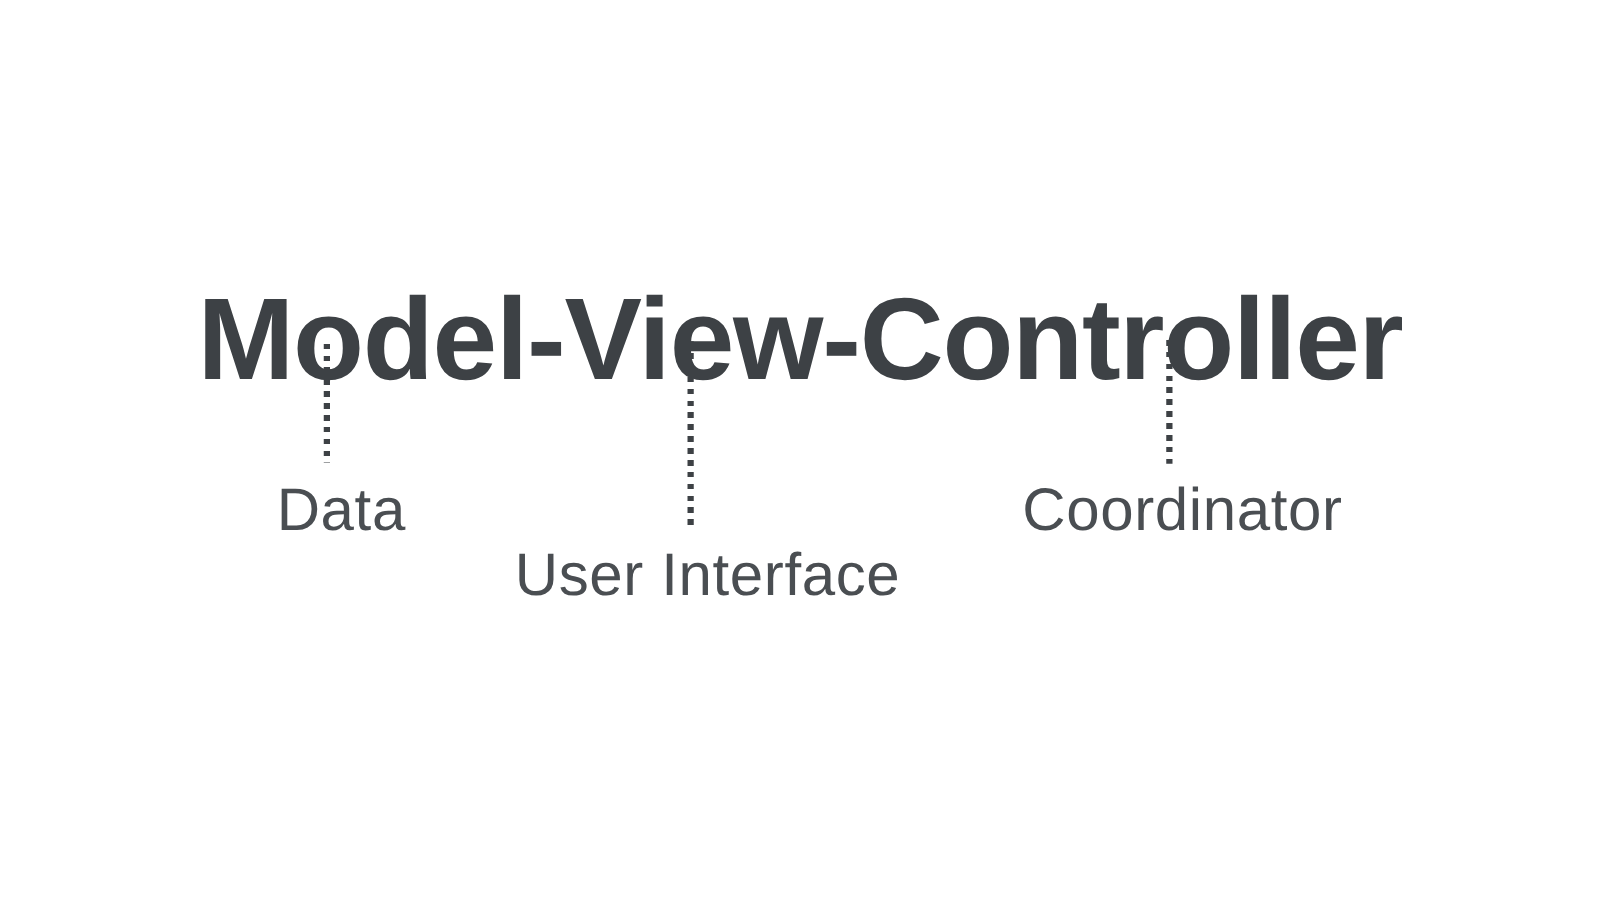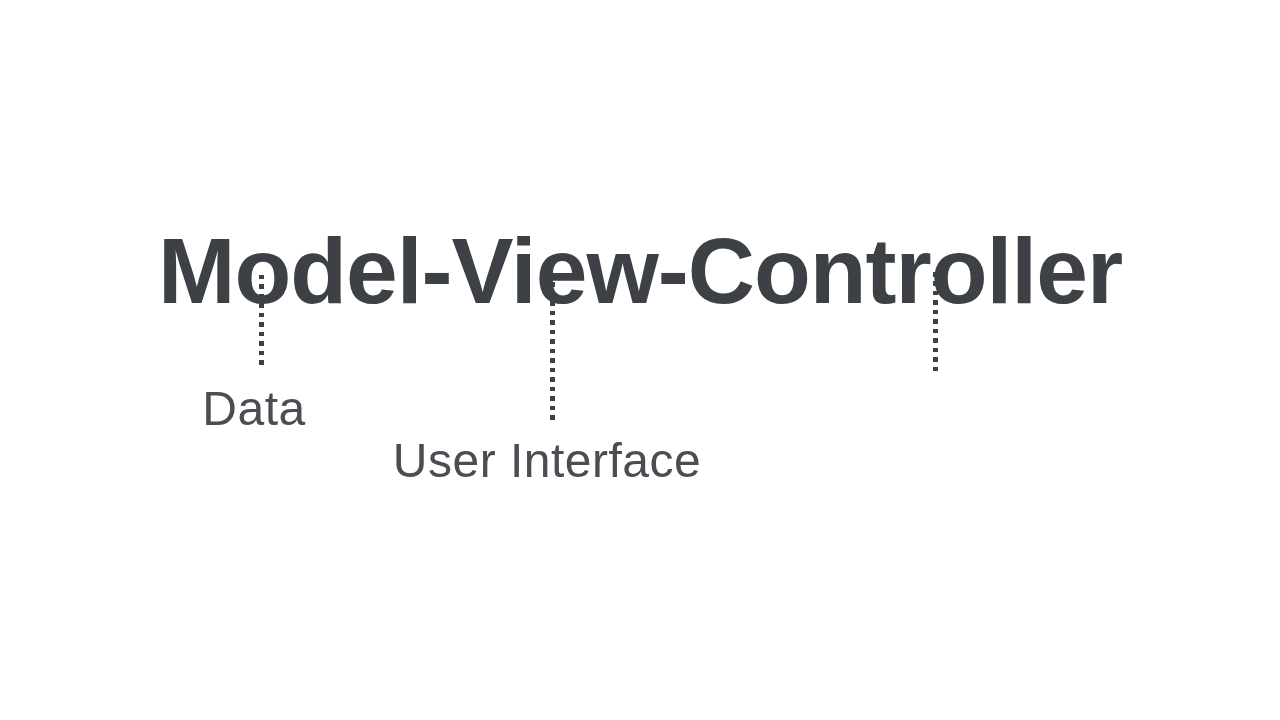--- a/index.html
+++ b/index.html
@@ -43,32 +43,34 @@
   .connector.c3{left:933px;top:272px;height:99px;}
   .node-label{
     position:absolute;
     transform:translateX(-50%);
     font-size:48px;
     font-weight:300;
     color:var(--label-ink);
     letter-spacing:0.5px;
     white-space:nowrap;
     line-height:1.0;
+    margin-left:19px;
   }
   .node-label.l1{left:254px;top:385px;}
   .node-label.l2{left:547px;top:437px;text-align:right;}
   .node-label.l3{left:927px;top:385px;}
 </style>
 </head>
 <body>
 
 <div class="stage">
 
   <h1 class="diagram-title">Model-View-Controller</h1>
 
   <div class="connector c1"></div>
   <div class="connector c2"></div>
   <div class="connector c3"></div>
 
   <div class="node-label l1">Data</div>
   <div class="node-label l2">User Interface</div>
+  <div class="node-label l3">Coordinator</div>
 
 </div>
 
 </body></html>

